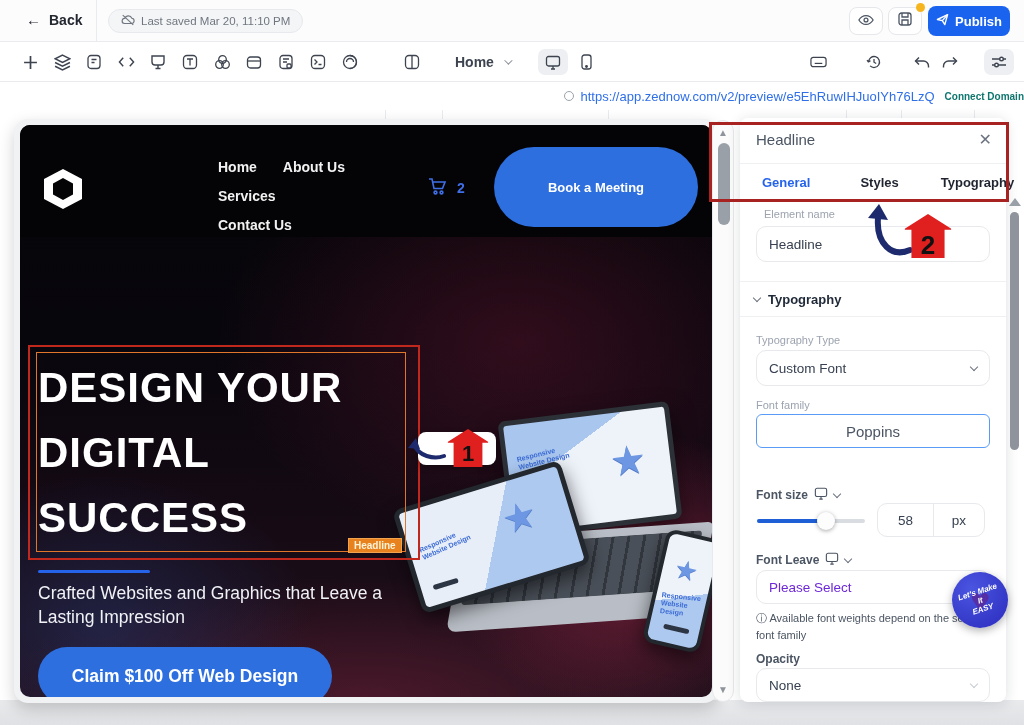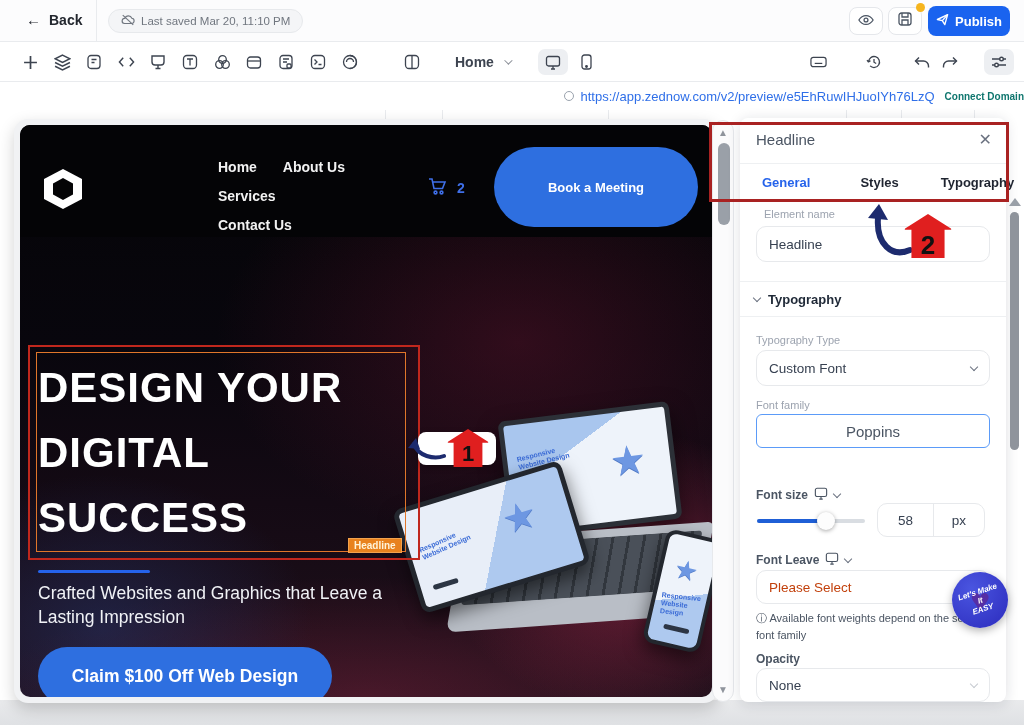--- a/index.html
+++ b/index.html
@@ -91,21 +91,21 @@
   .panel-title { position:absolute; left:16px; top:13px; font-size:15px; color:#4b5563; font-weight:500; }
   .panel-x { position:absolute; right:14px; top:12px; font-size:16px; color:#6b7280; cursor:pointer; }
   .tabs { position:absolute; left:0; top:46px; width:100%; height:37px; border-bottom:1px solid #eef0f2; display:flex; align-items:center; }
   .tab { font-size:13px; font-weight:700; color:#1f2430; cursor:pointer; position:relative; height:100%; display:flex; align-items:center; }
   .tab.active { color:#2563eb; }
   .tab.active::after { content:""; position:absolute; left:0; bottom:-1px; width:100%; height:2.5px; background:#2563eb; border-radius:2px; }
   .flabel { position:absolute; left:16px; font-size:11px; color:#9ca3af; }
   .flabel.dark { color:#4b5563; font-size:12px; font-weight:600; display:flex; align-items:center; gap:6px; }
   .finput { position:absolute; left:16px; width:234px; height:36px; border:1px solid #e7e9ec; border-radius:10px; background:#fff; font-size:13.5px; color:#374151; padding:0 12px; display:flex; align-items:center; }
   .fselect { position:absolute; left:16px; width:234px; height:36px; border:1px solid #e7e9ec; border-radius:10px; background:#fff; font-size:13.5px; color:#374151; padding:0 12px; display:flex; align-items:center; justify-content:space-between; cursor:pointer; }
-  .placeholder { color:#c2410c; }
+  .placeholder { color:#6d28d9; }
   .hr { position:absolute; left:0; width:100%; height:1px; background:#eef0f2; }
   .sect-head { position:absolute; left:14px; display:flex; align-items:center; gap:8px; font-size:13px; font-weight:700; color:#1f2937; cursor:pointer; }
   .poppins-box { position:absolute; left:16px; width:234px; height:34px; border:1.5px solid #5b9bf8; border-radius:6px; display:flex; align-items:center; justify-content:center; font-size:15px; color:#4b5563; cursor:pointer; }
   .slider-track { position:absolute; left:17px; width:108px; height:4px; border-radius:2px; background:#d9dde2; }
   .slider-fill { height:100%; width:57%; background:#1f5fd6; border-radius:2px; }
   .slider-thumb { position:absolute; left:56%; top:-7px; width:18px; height:18px; border-radius:50%; background:#fdfdfd; box-shadow:0 1px 4px rgba(0,0,0,.35); cursor:pointer; }
   .sizebox { position:absolute; left:137px; width:108px; height:34px; border:1px solid #e7e9ec; border-radius:10px; display:flex; }
   .sizebox .num { flex:1; display:flex; align-items:center; justify-content:center; font-size:13.5px; color:#374151; border-right:1px solid #e7e9ec; }
   .sizebox .unit { width:50px; display:flex; align-items:center; justify-content:center; font-size:13.5px; color:#374151; }
   .note { position:absolute; left:16px; width:230px; font-size:11px; color:#4b5563; line-height:17px; }

